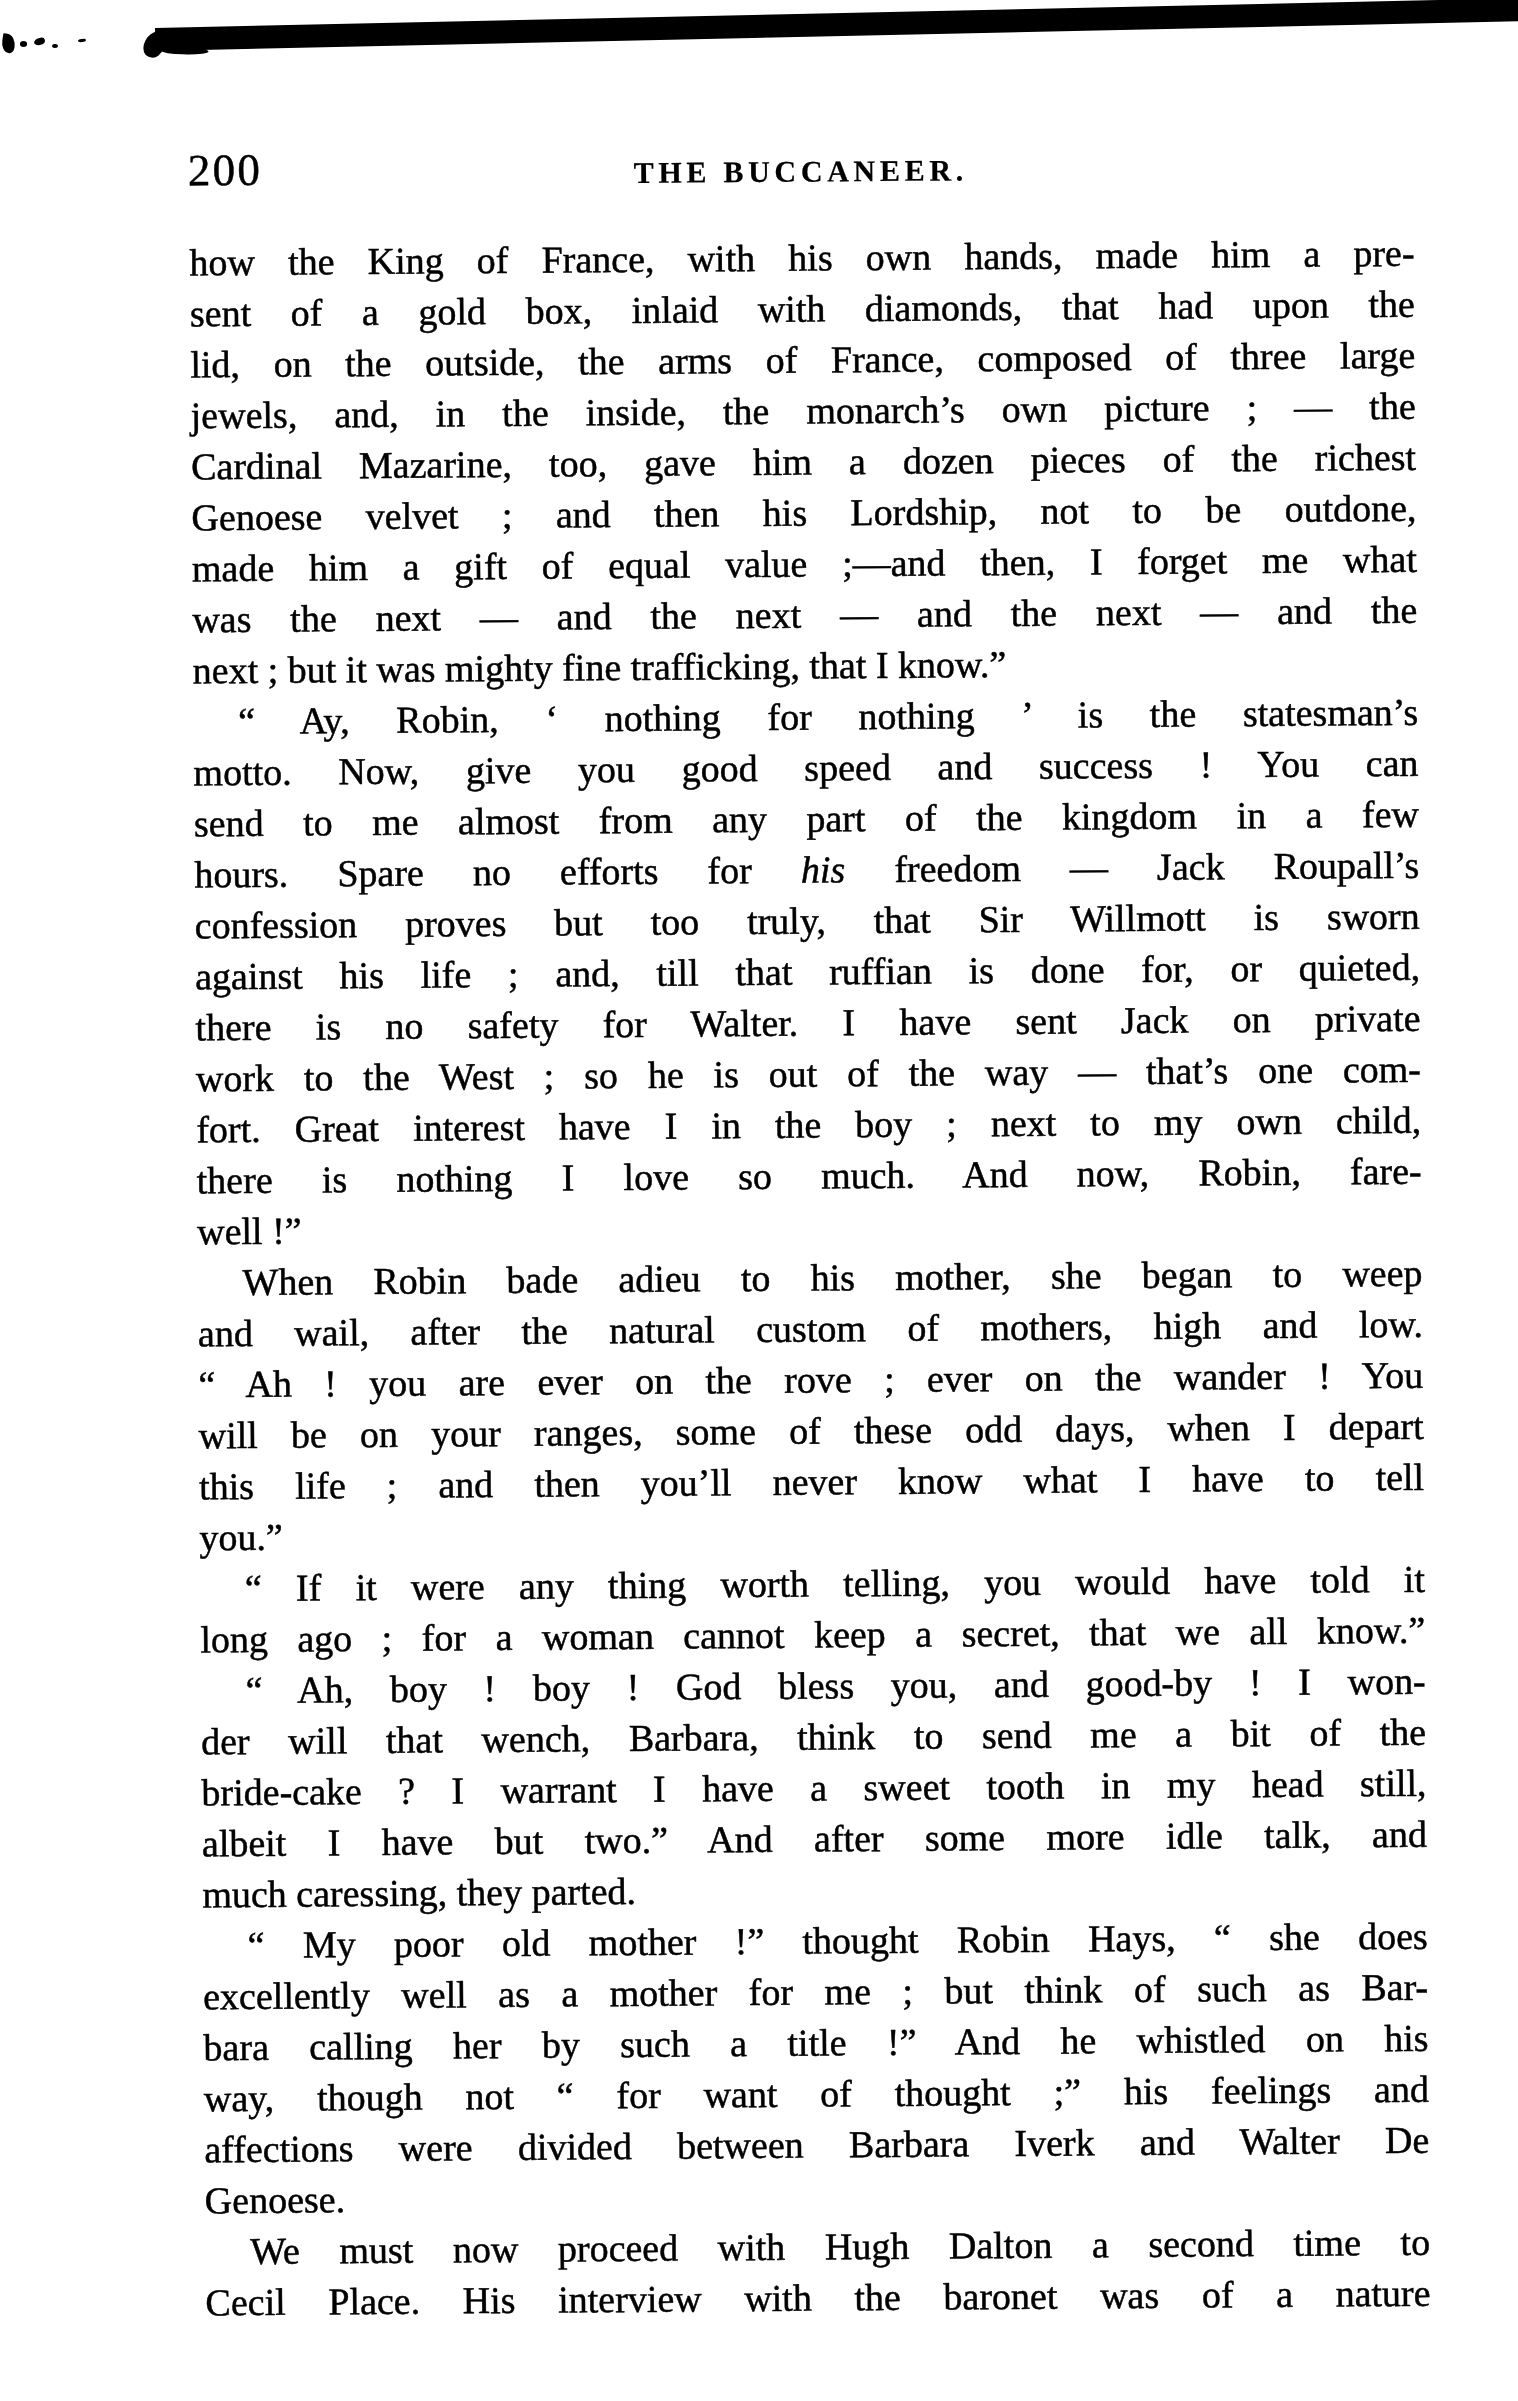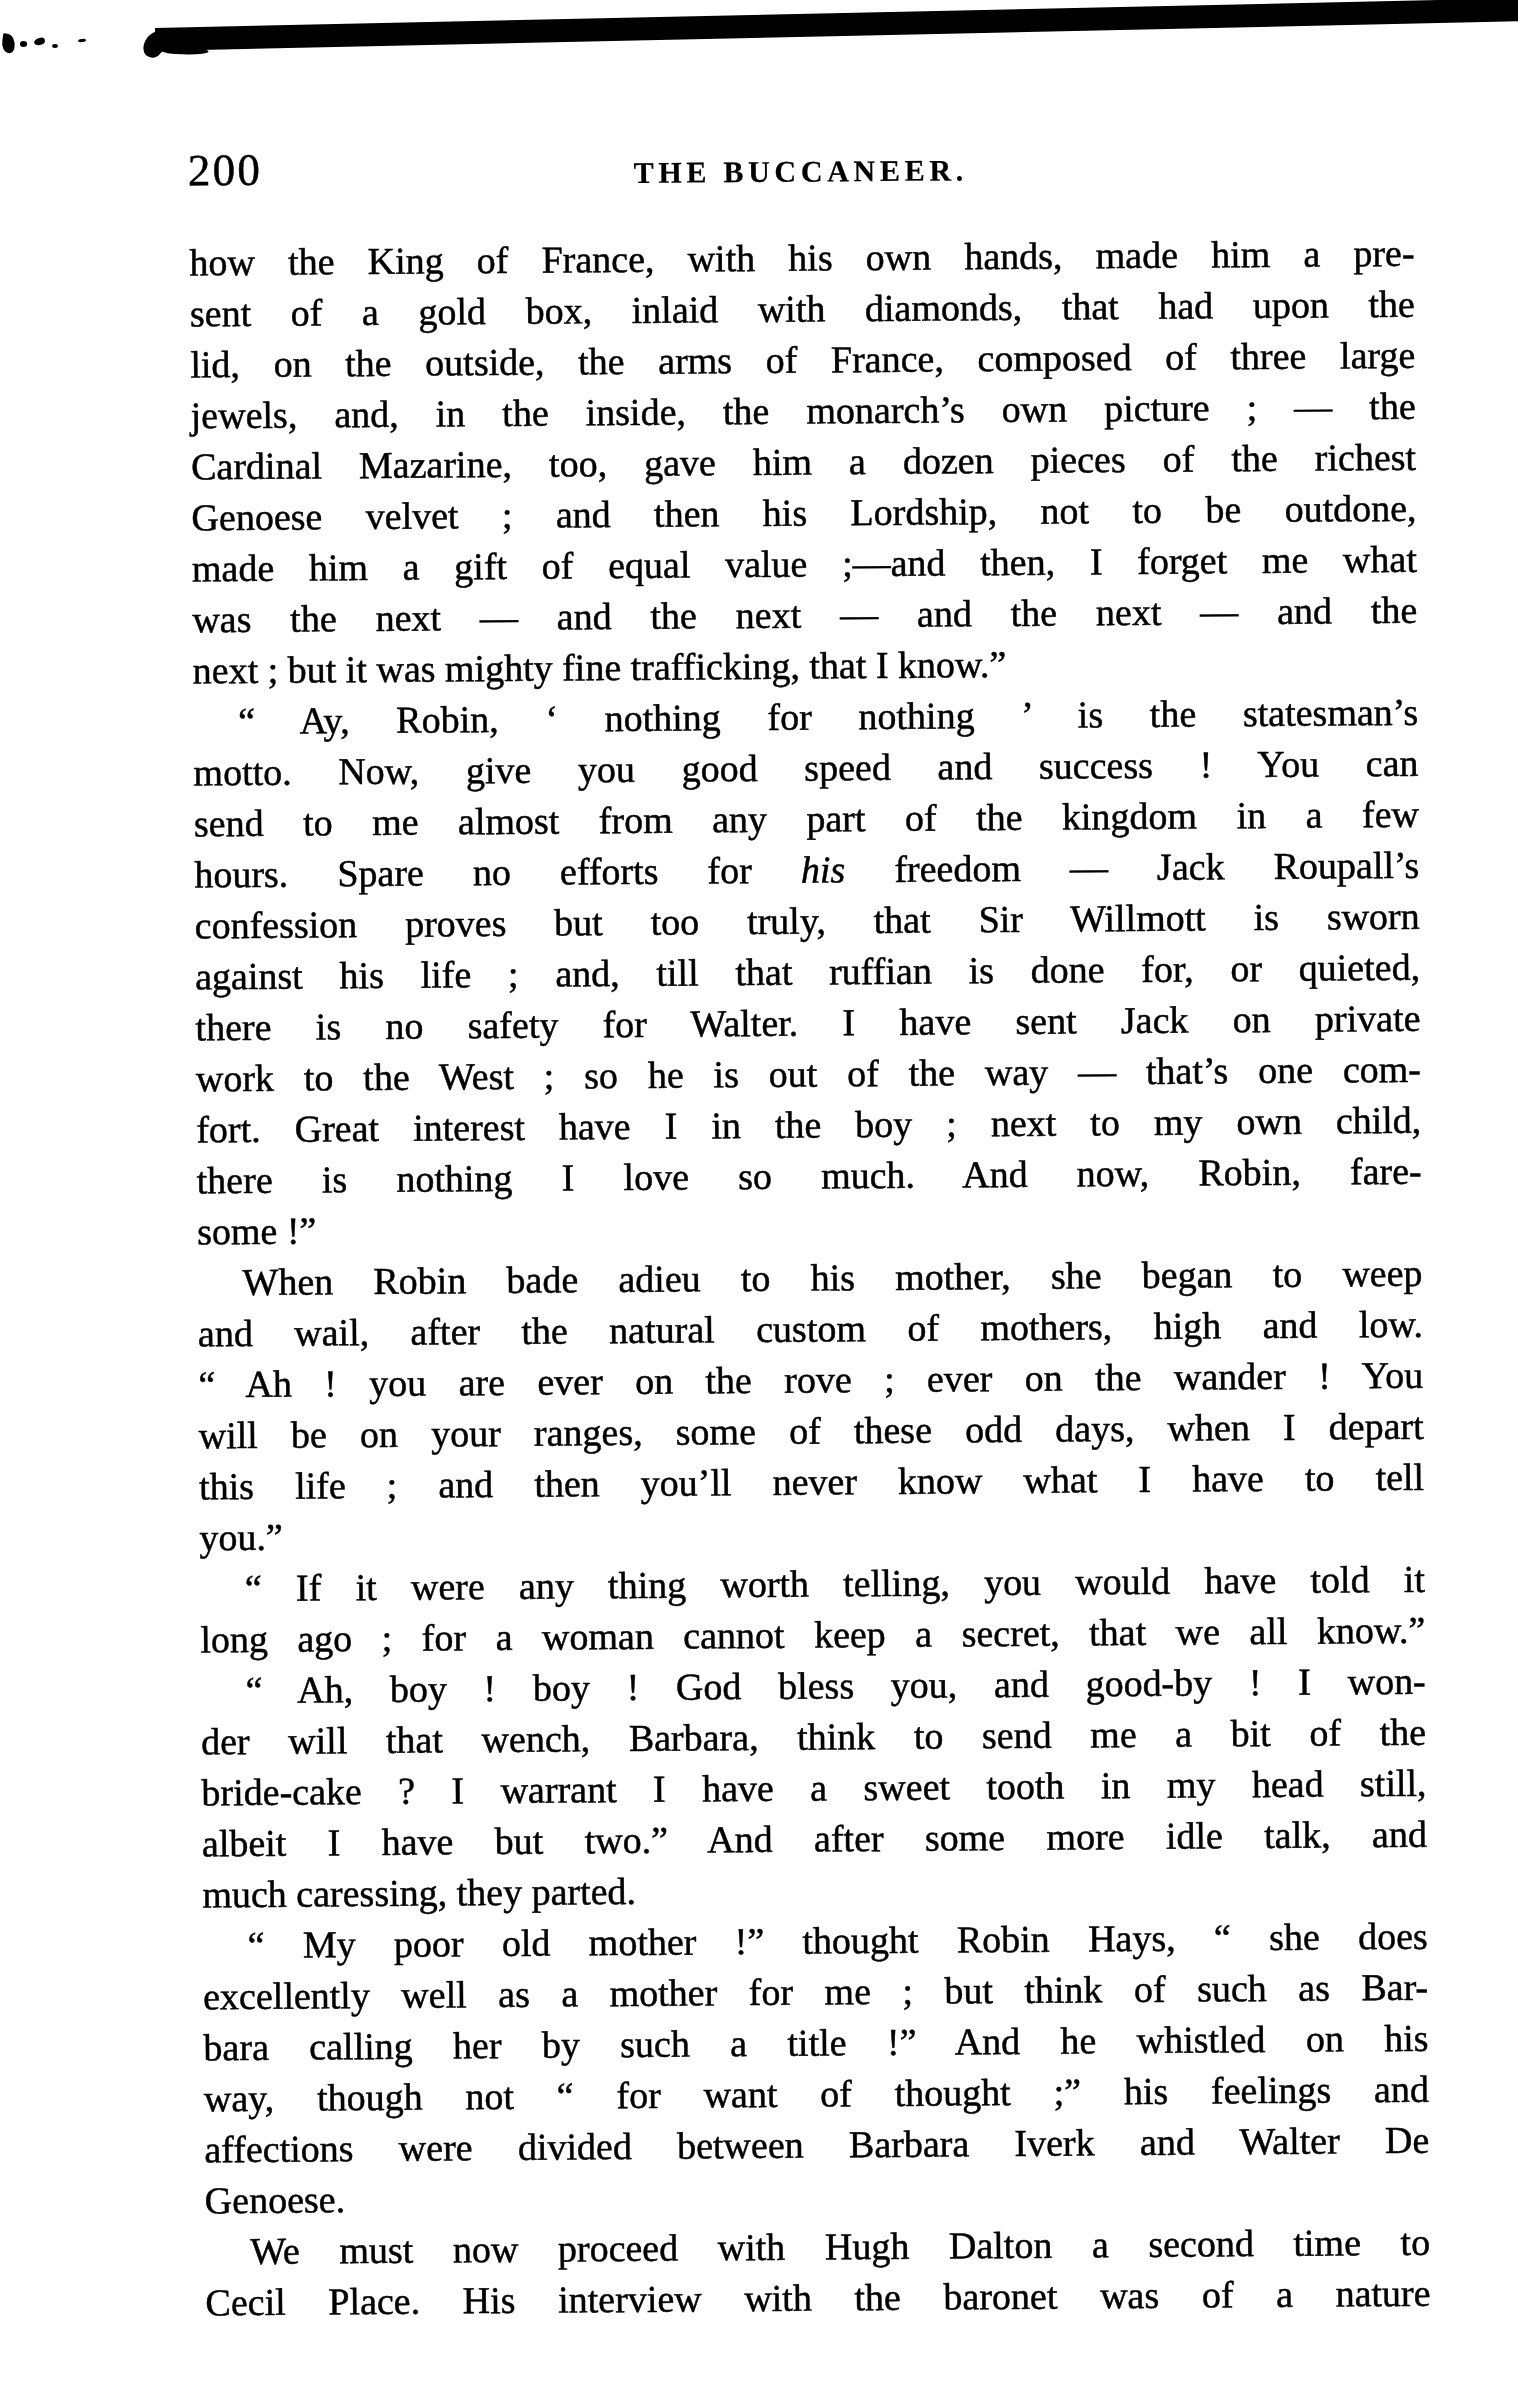--- a/index.html
+++ b/index.html
@@ -150,21 +150,21 @@
         <div class="line indent"><span>“ Ay, Robin, ‘ nothing for nothing ’ is the statesman’s</span></div>
         <div class="line"><span>motto. Now, give you good speed and success ! You can</span></div>
         <div class="line"><span>send to me almost from any part of the kingdom in a few</span></div>
         <div class="line"><span>hours. Spare no efforts for </span><i>his</i><span> freedom — Jack Roupall’s</span></div>
         <div class="line"><span>confession proves but too truly, that Sir Willmott is sworn</span></div>
         <div class="line"><span>against his life ; and, till that ruffian is done for, or quieted,</span></div>
         <div class="line"><span>there is no safety for Walter. I have sent Jack on private</span></div>
         <div class="line"><span>work to the West ; so he is out of the way — that’s one com-</span></div>
         <div class="line"><span>fort. Great interest have I in the boy ; next to my own child,</span></div>
         <div class="line"><span>there is nothing I love so much. And now, Robin, fare-</span></div>
-        <div class="line noj"><span>some !”</span></div>
+        <div class="line noj"><span>well !”</span></div>
         <div class="line indent"><span>When Robin bade adieu to his mother, she began to weep</span></div>
         <div class="line"><span>and wail, after the natural custom of mothers, high and low.</span></div>
         <div class="line"><span>“ Ah ! you are ever on the rove ; ever on the wander ! You</span></div>
         <div class="line"><span>will be on your ranges, some of these odd days, when I depart</span></div>
         <div class="line"><span>this life ; and then you’ll never know what I have to tell</span></div>
         <div class="line noj"><span>you.”</span></div>
         <div class="line indent"><span>“ If it were any thing worth telling, you would have told it</span></div>
         <div class="line"><span>long ago ; for a woman cannot keep a secret, that we all know.”</span></div>
         <div class="line indent"><span>“ Ah, boy ! boy ! God bless you, and good-by ! I won-</span></div>
         <div class="line"><span>der will that wench, Barbara, think to send me a bit of the</span></div>

